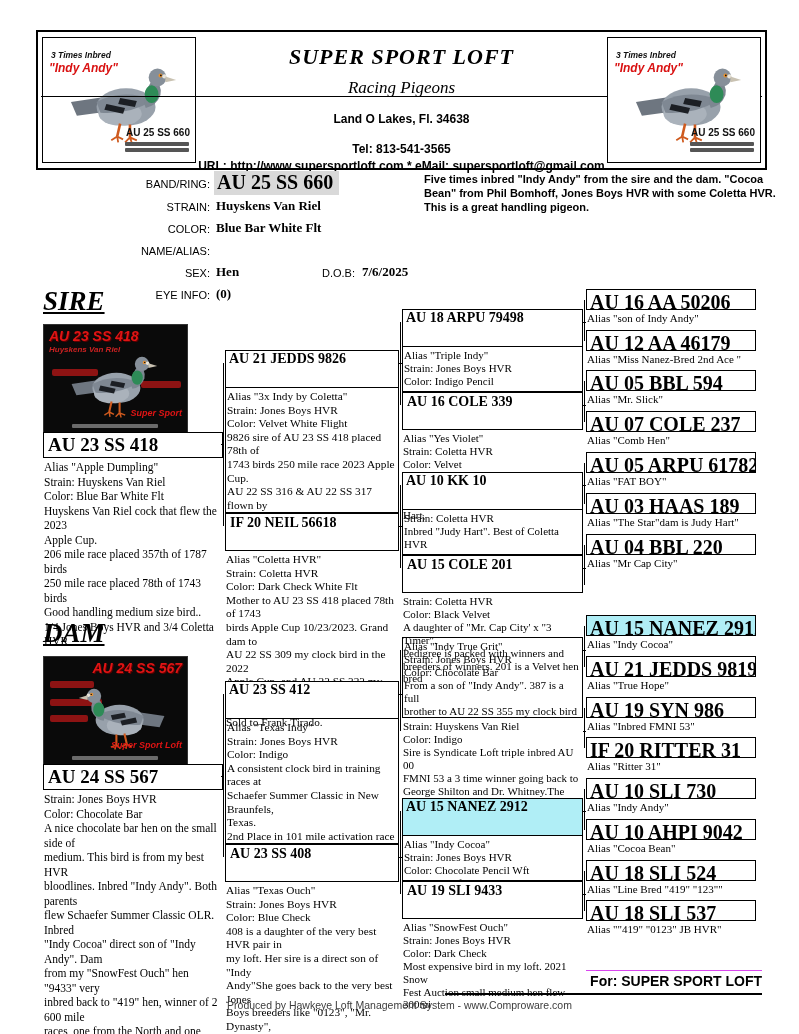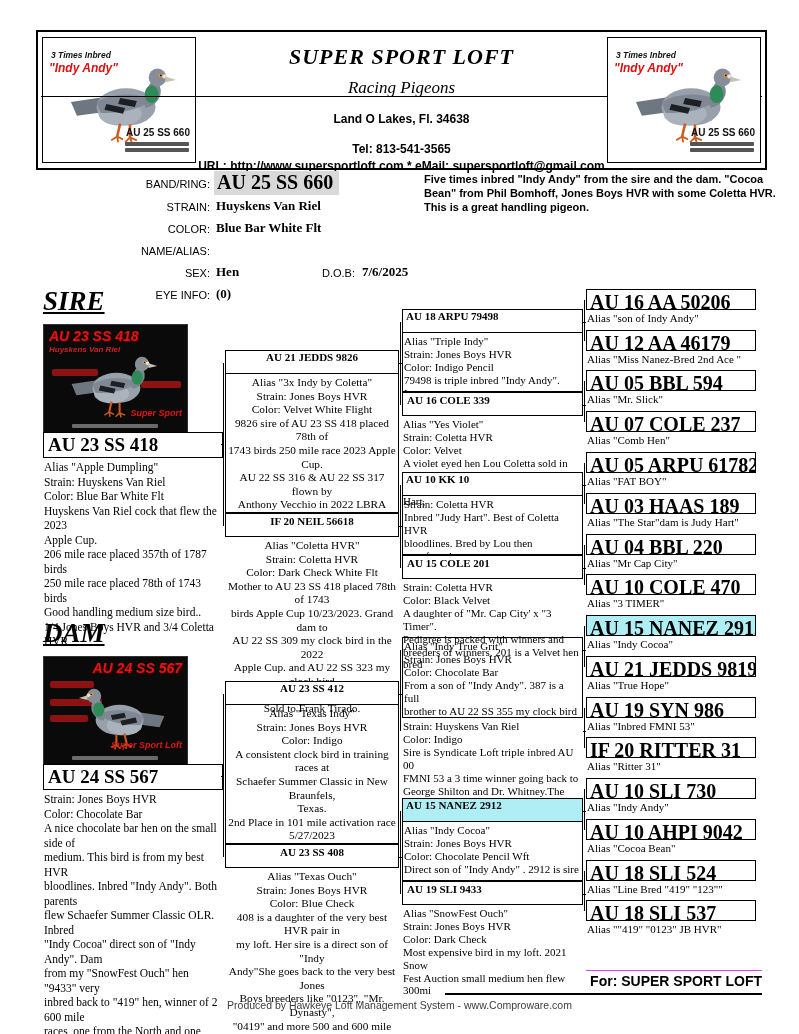--- a/index.html
+++ b/index.html
@@ -37,27 +37,27 @@
   .pb-band{position:absolute;left:5px;top:3px;font:italic bold 14px "Liberation Sans",sans-serif;color:#e01414;text-shadow:1px 1px 0 #5a0000;}
   .pb-band.right{left:auto;right:5px;}
   .pb-sub{position:absolute;left:5px;top:20px;font:italic bold 8px "Liberation Sans",sans-serif;color:#c22;}
   .pb-brand{position:absolute;right:5px;bottom:14px;font:italic bold 9px "Liberation Sans",sans-serif;color:#e01414;margin-top:20px;}
   .pb-bar{position:absolute;left:28px;bottom:4px;width:86px;height:4px;background:#6a6a6a;border-radius:1px;}
   .pb-mark{position:absolute;background:#8d1313;height:7px;border-radius:2px;}
   .photo-pigeon{position:absolute;left:26px;top:16px;width:96px;height:86px;}
 
   .entry{position:absolute;background:transparent;}
   .g1{left:43px;width:180px;}
-  .g2{left:225px;width:174px;text-align:center;}
+  .g2{left:225px;width:174px;}
   .g3{left:402px;width:181px;}
   .g4{left:586px;width:170px;}
   .hdr{border:1.5px solid #000;background:#fff;font-weight:bold;font-family:"Liberation Serif",serif;
        padding:1px 4px;white-space:nowrap;overflow:hidden;box-sizing:border-box;}
   .g1 .hdr{font-size:19px;height:26px;}
-  .g2 .hdr,.g3 .hdr{font-size:11px;height:24px;}
+  .g2 .hdr,.g3 .hdr{font-size:14px;height:38px;}
   .g4 .hdr{font-size:20px;height:21px;padding:1px 3px;}
   .hdr.hl{background:#b0eef6;}
   .boxed{border:1px solid #000;box-sizing:border-box;overflow:hidden;}
   .boxed .hdr{border:0;border-bottom:1.5px solid #000;margin:-1px -1px 0 -1px;width:auto;}
   .ebody{font-size:11.3px;line-height:13.6px;white-space:pre-line;padding:2px 1px 0 1px;}
   .g3 .ebody{font-size:11px;line-height:12.9px;}
   .g1 .ebody{font-size:11.5px;line-height:14.5px;}
   .alias{font-size:11px;padding:2px 1px 0 1px;white-space:nowrap;overflow:hidden;}
 
   .vline{position:absolute;width:0;border-left:1px solid #000;}
@@ -332,24 +332,20 @@
     <div class="alias">Alias "FAT BOY"</div>
   </div>
   <div class="entry g4" style="top:493px">
     <div class="hdr">AU 03 HAAS 189</div>
     <div class="alias">Alias "The Star"dam is Judy Hart"</div>
   </div>
   <div class="entry g4" style="top:534px">
     <div class="hdr">AU 04 BBL 220</div>
     <div class="alias">Alias "Mr Cap City"</div>
   </div>
-  <div class="entry g4" style="top:574px">
-    <div class="hdr">AU 10 COLE 470</div>
-    <div class="alias">Alias "3 TIMER"</div>
-  </div>
   <div class="entry g4" style="top:615px">
     <div class="hdr hl">AU 15 NANEZ 2912</div>
     <div class="alias">Alias "Indy Cocoa"</div>
   </div>
   <div class="entry g4" style="top:656px">
     <div class="hdr">AU 21 JEDDS 9819</div>
     <div class="alias">Alias "True Hope"</div>
   </div>
   <div class="entry g4" style="top:697px">
     <div class="hdr">AU 19 SYN 986</div>

